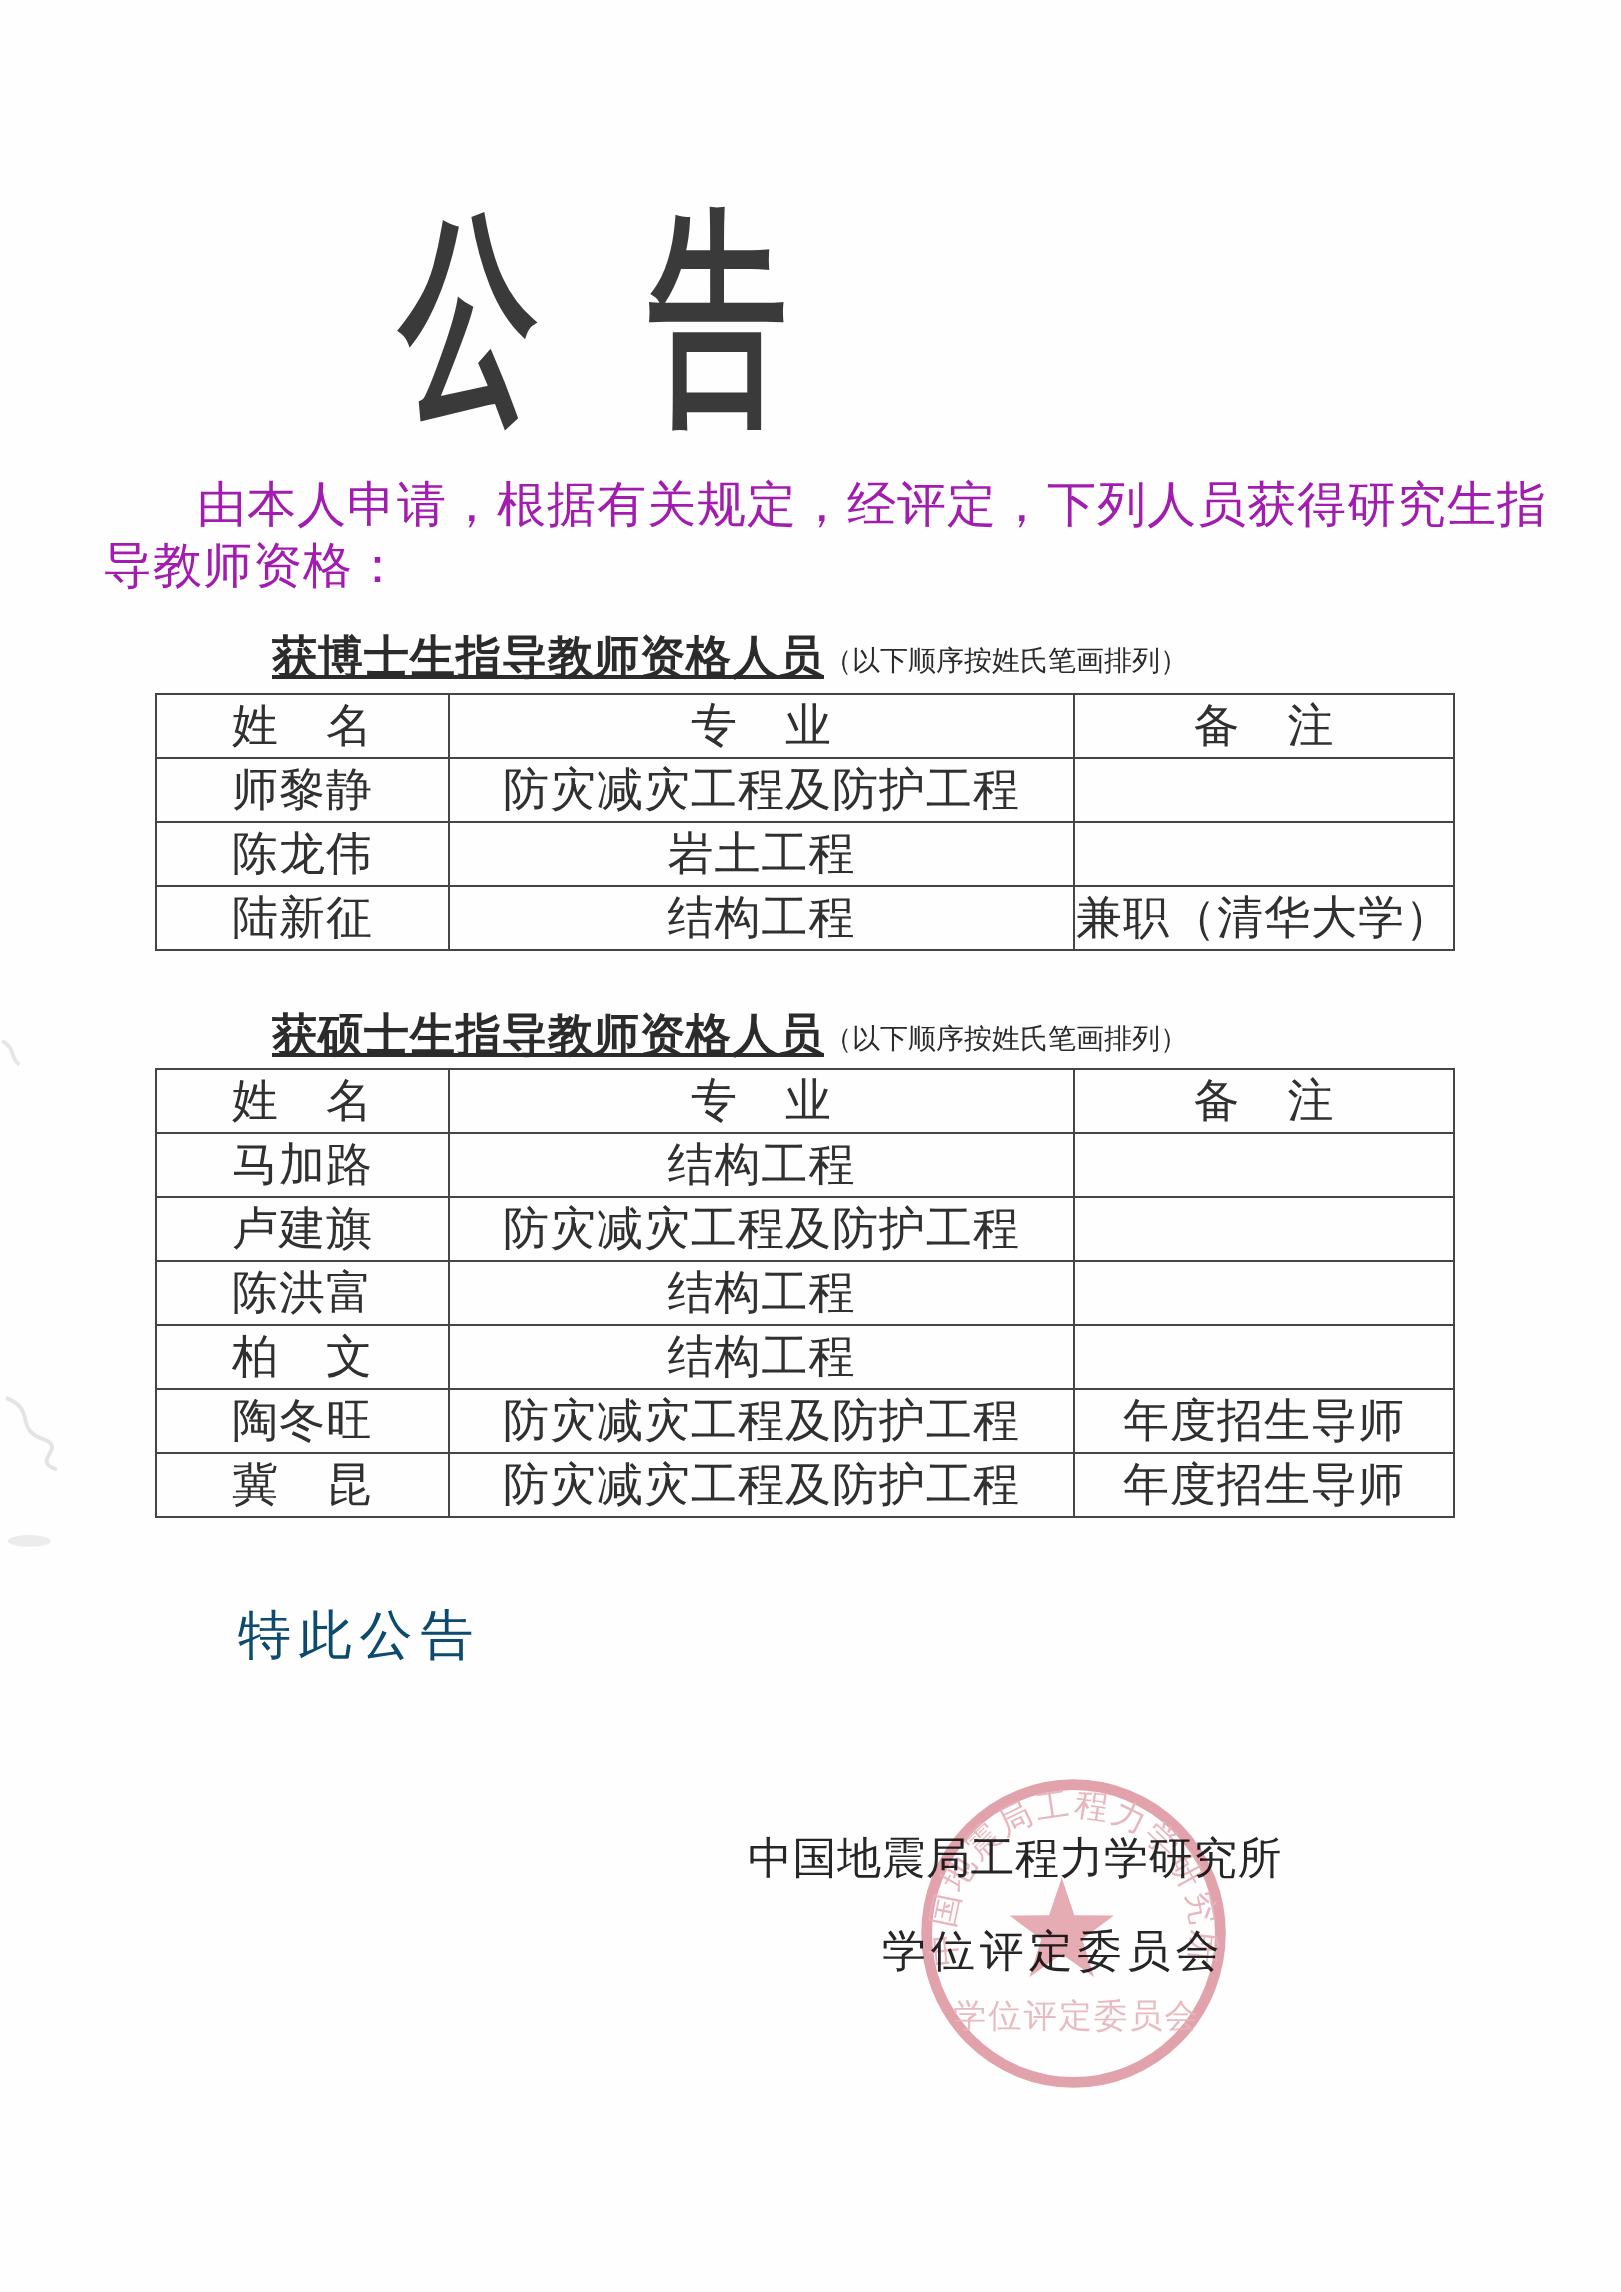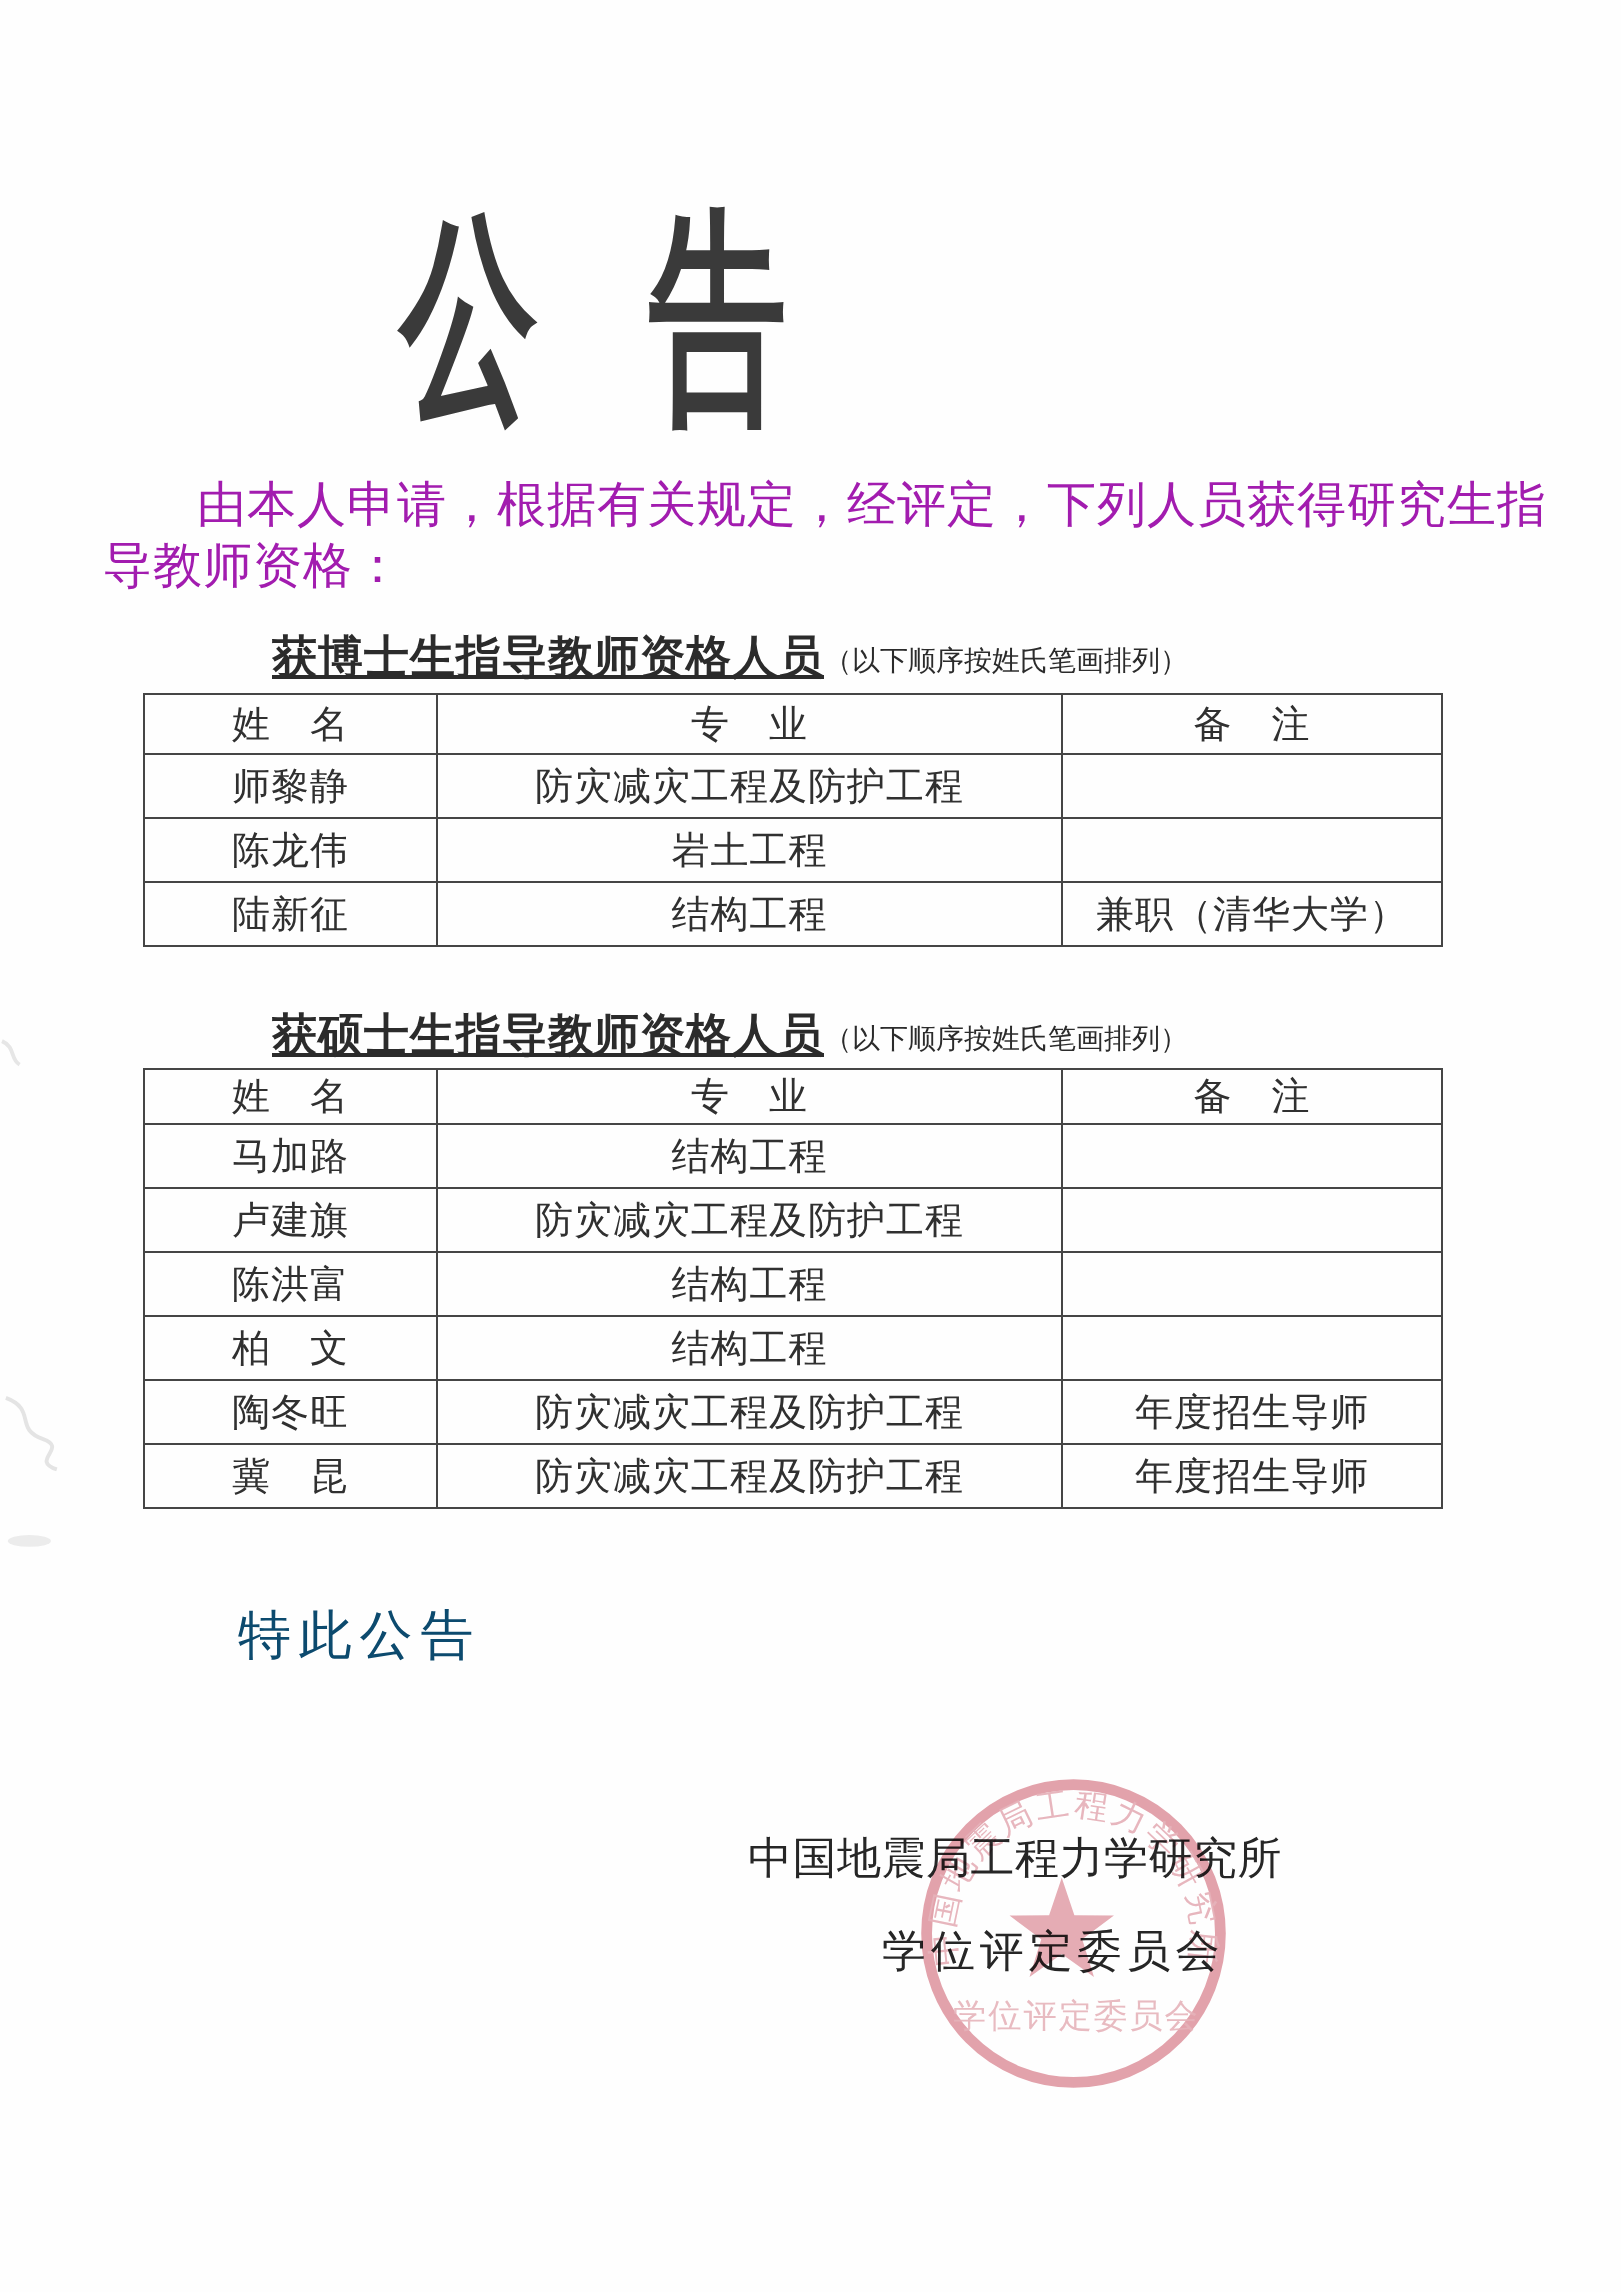--- a/index.html
+++ b/index.html
@@ -47,25 +47,25 @@
     line-height:55px;
     color:#2b2b2b;
   }
   .sec-heading .hb{font-weight:700; letter-spacing:1px;text-decoration:underline;}
   .sec-heading .hn{font-weight:400; font-size:28px; letter-spacing:0px; position:relative; top:-2px;}
   .sec-heading.s1{top:630px;}
   .sec-heading.s2{top:1008px;}
   
   table.qual{
     position:absolute;
-    left:143px;
+    left:155px;
     width:1299px;
     border-collapse:collapse;
     table-layout:fixed;
-    font-size:38px;
+    font-size:46px;
     color:#303030;
   }
   table.qual.t1{top:693px;}
   table.qual.t2{top:1068px;}
   table.qual th, table.qual td{
     border:2px solid #454545;
     text-align:center;
     vertical-align:middle;
     font-weight:400;
     letter-spacing:1px;

